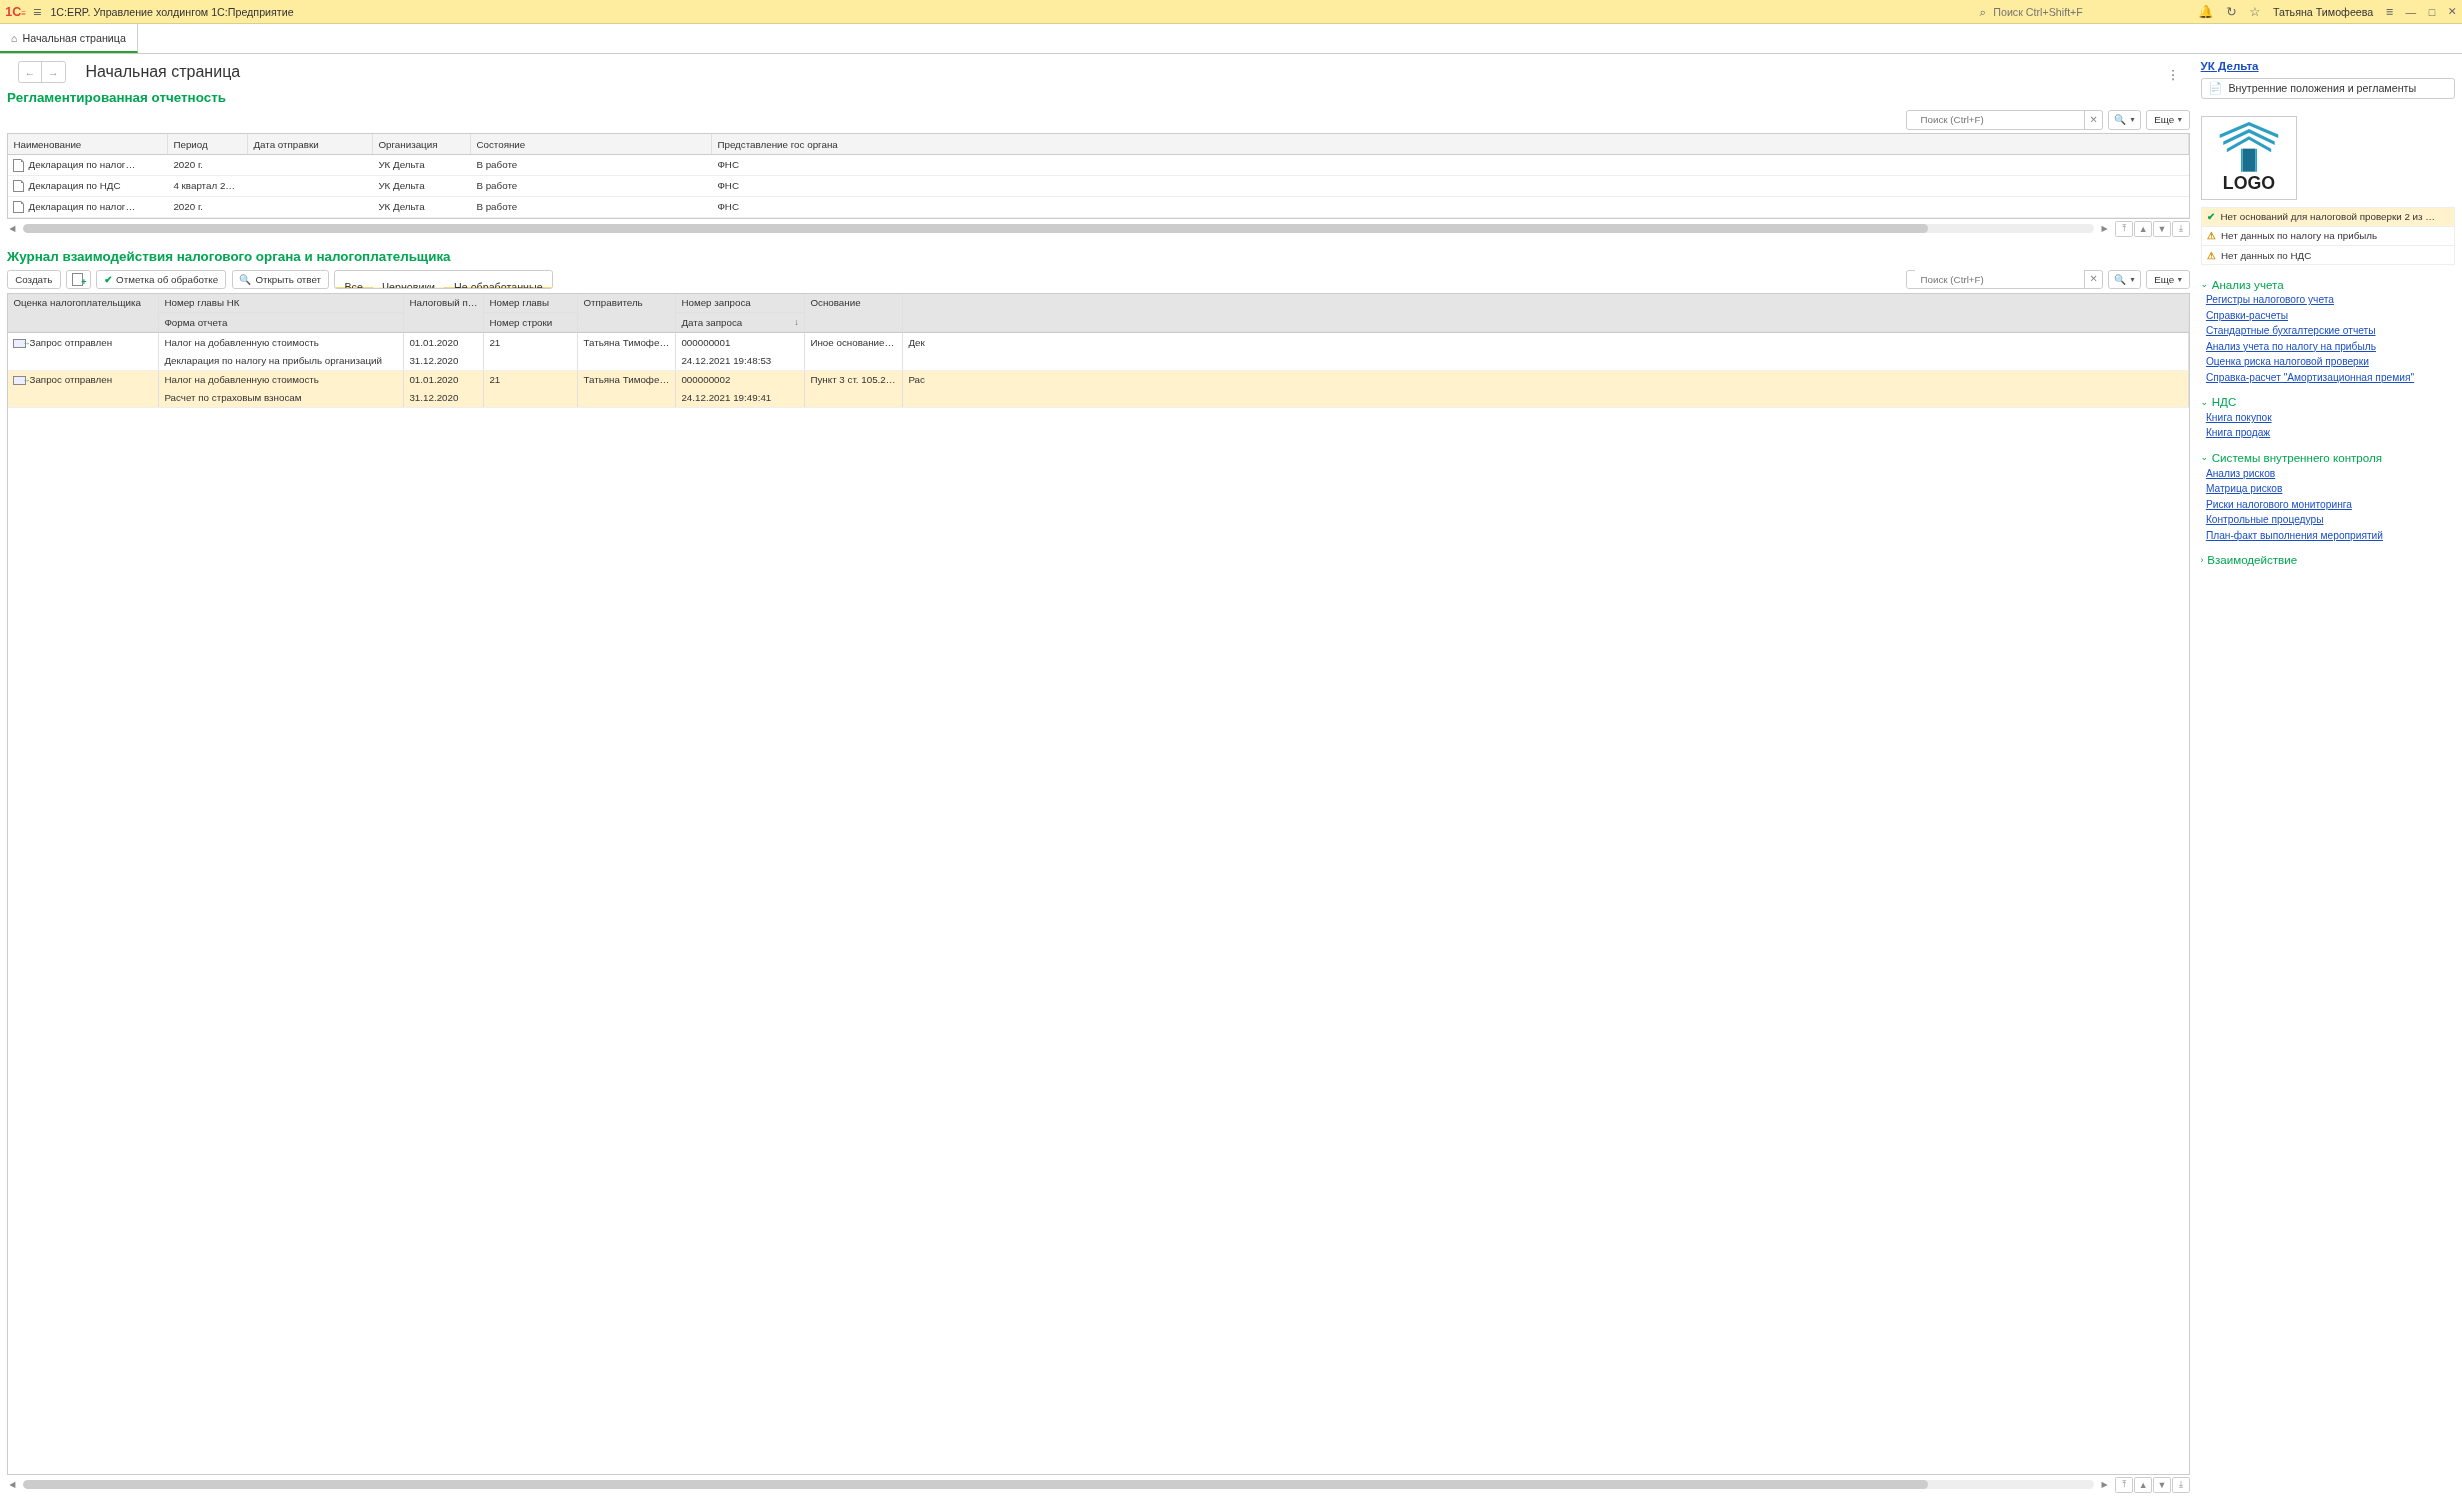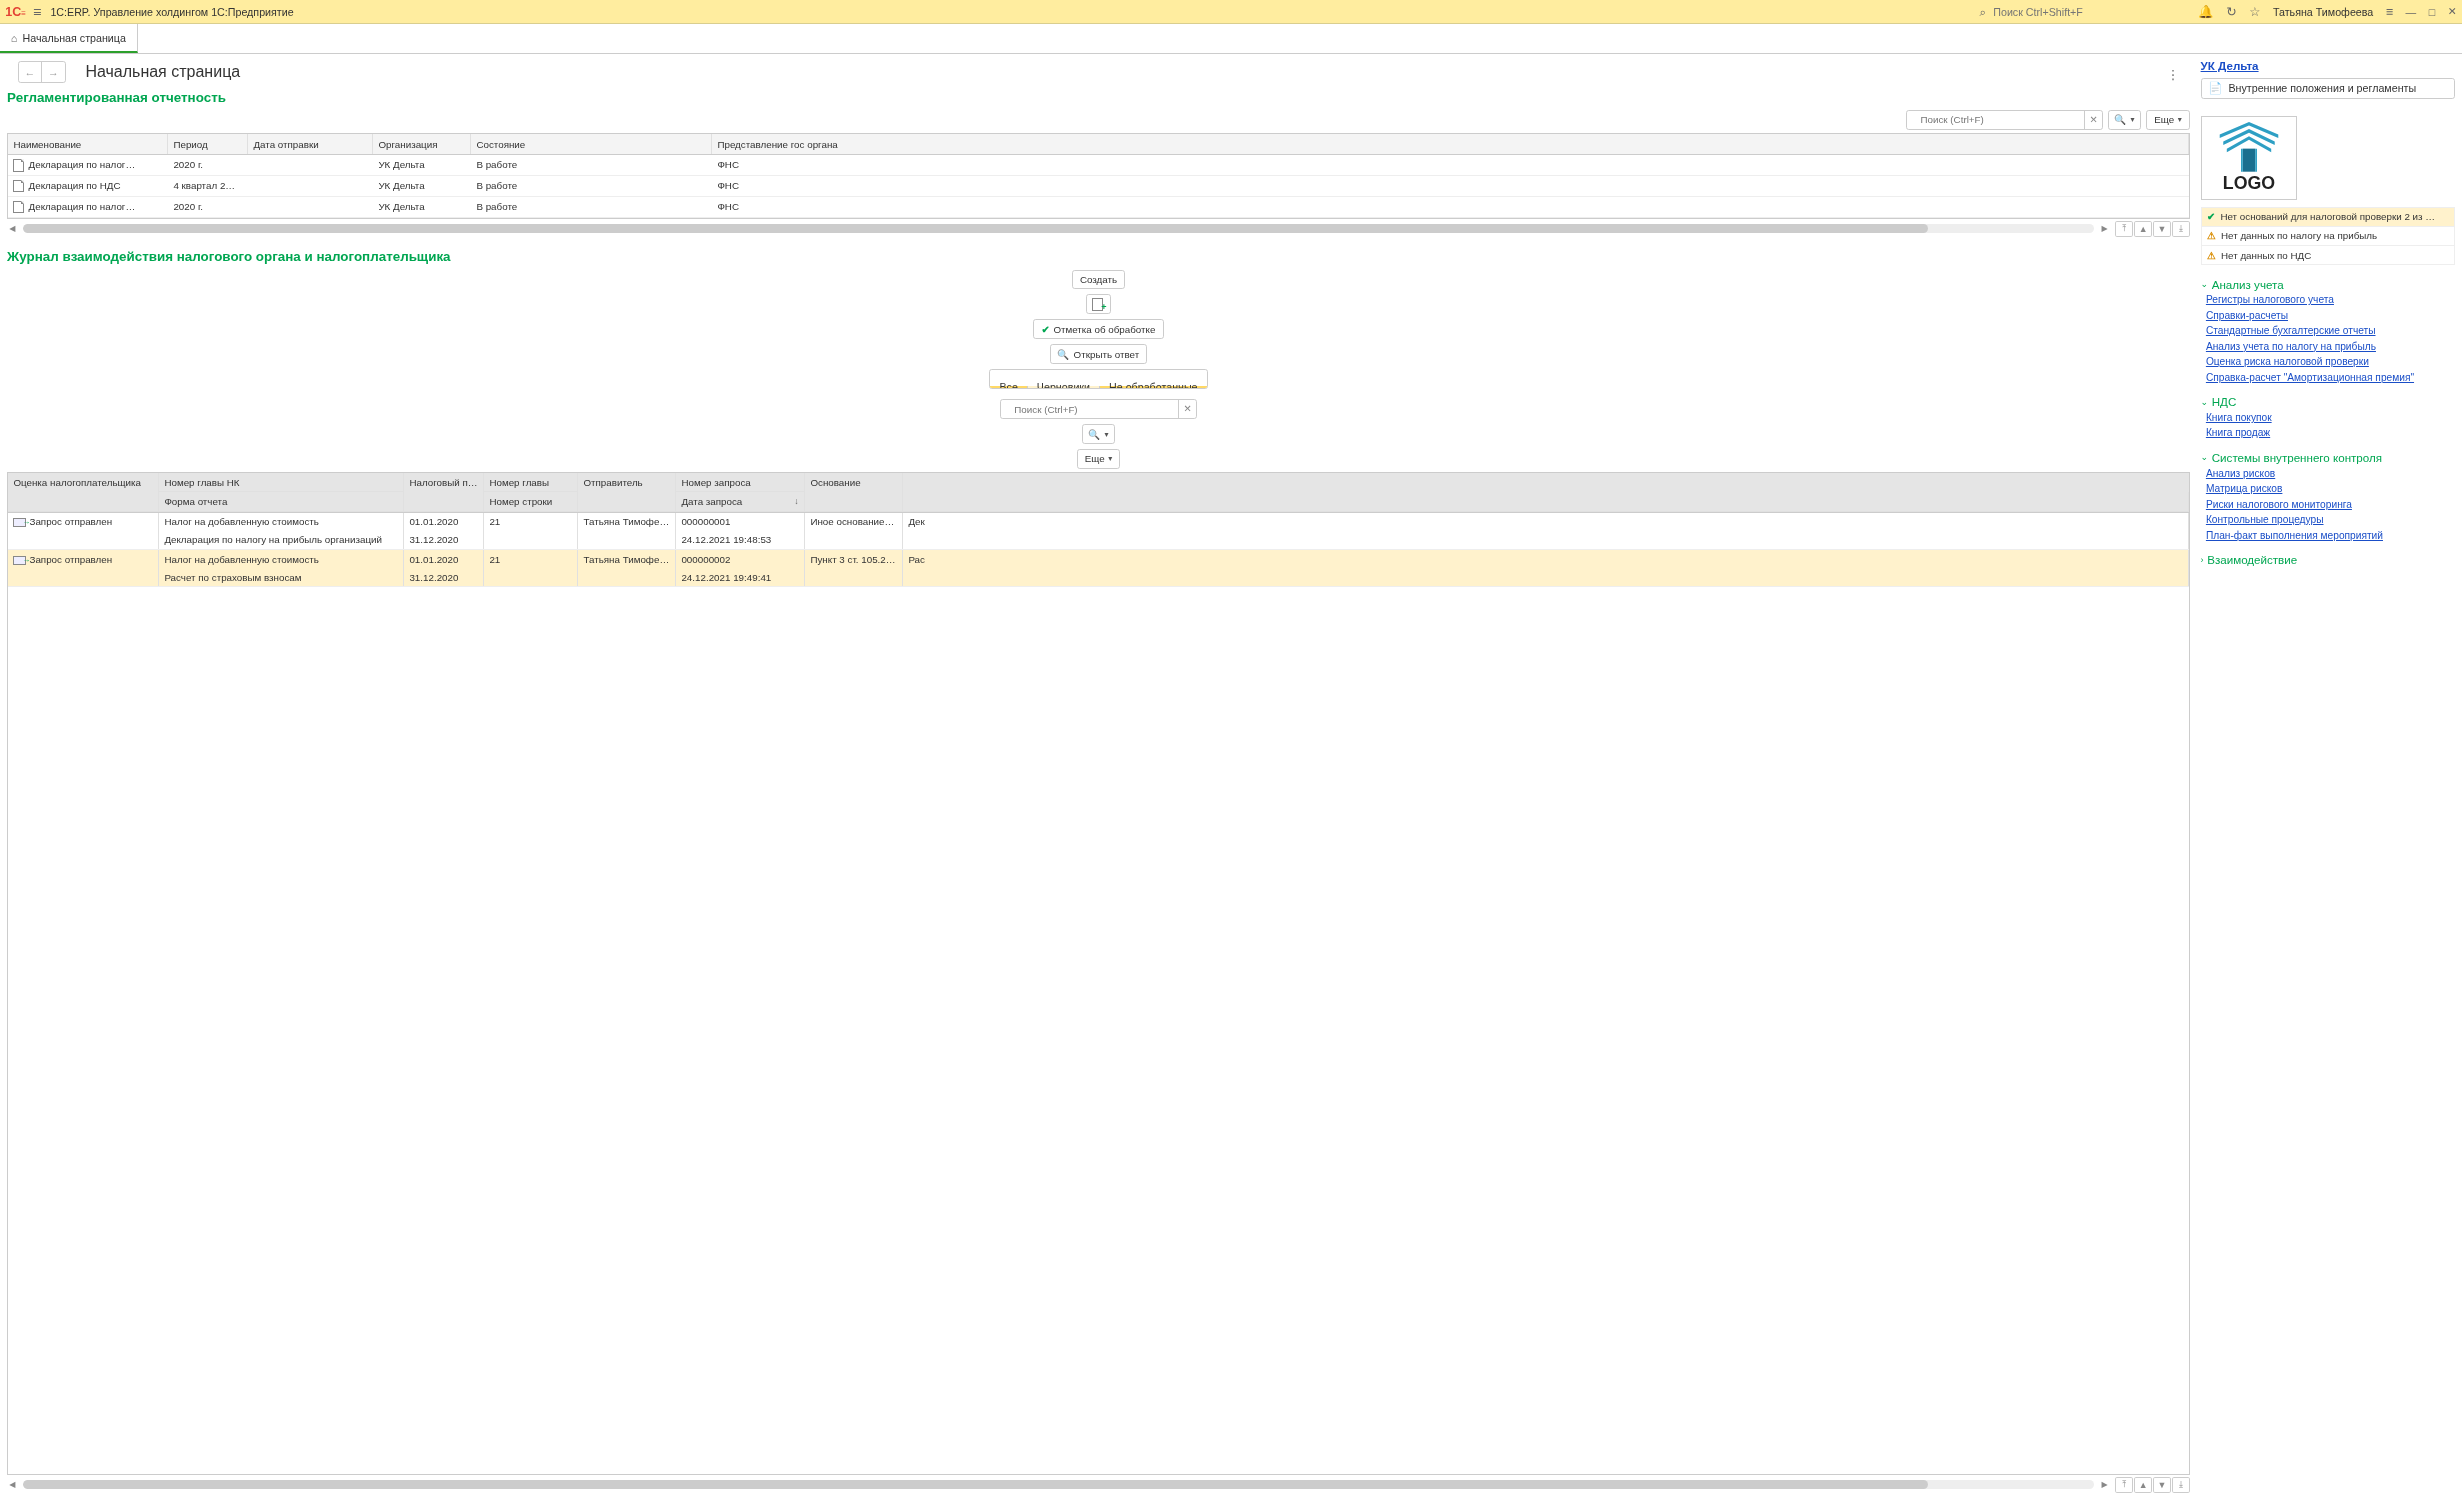--- a/index.html
+++ b/index.html
@@ -34,21 +34,21 @@
 .main-area { display: flex; height: calc(100vh - 54px); }
 
 .left-col { flex: 1; padding: 0 7.1px 7.1px 7.1px; overflow: hidden; display: flex; flex-direction: column; }
 .right-col { width: 265px; padding: 5.3px 7.1px 7.1px 3.6px; overflow-y: auto; }
 
 
 .section-title { color: #00a651; font-size: 13.4px; font-weight: bold; margin: 3.6px 0 5.3px 0; }
 
 
 .toolbar { display: flex; gap: 5.3px; align-items: center; margin-bottom: 3.6px; justify-content: flex-end; }
-.toolbar.left { justify-content: flex-start; flex-direction: column; }
+.toolbar.left { justify-content: flex-start; }
 .tb-input-wrap { display: flex; align-items: center; border: 0.9px solid #ccc; border-radius: 2.7px; height: 19.6px; padding-left: 8px; }
 .tb-input { border: none; padding: 0 5.3px; width: 169px; height: 18px; font-size: 9.8px; color: #888; outline: none; }
 .tb-x { width: 18px; text-align: center; border-left: 0.9px solid #ccc; color: #888; cursor: pointer; line-height: 18px; font-size: 9.8px; }
 .btn { border: 0.9px solid #ccc; background: #fff; border-radius: 2.7px; height: 19.6px; padding: 0 7.1px; display: flex; align-items: center; cursor: pointer; font-size: 9.8px; }
 .btn.icon-only { padding: 0 5.3px; }
 .btn .caret { margin-left: 3.6px; font-size: 8px; color: #555; }
 .btn-grp { display: flex; border: 0.9px solid #ccc; border-radius: 2.7px; height: 19.6px; overflow: hidden; }
 .btn-grp .seg { padding: 0 9px; border-right: 0.9px solid #ccc; display: flex; align-items: center; cursor: pointer; margin-top: 16px; }
 .btn-grp .seg:last-child { border-right: none; }
 .btn-grp .seg.active { background: #ffd966; }

